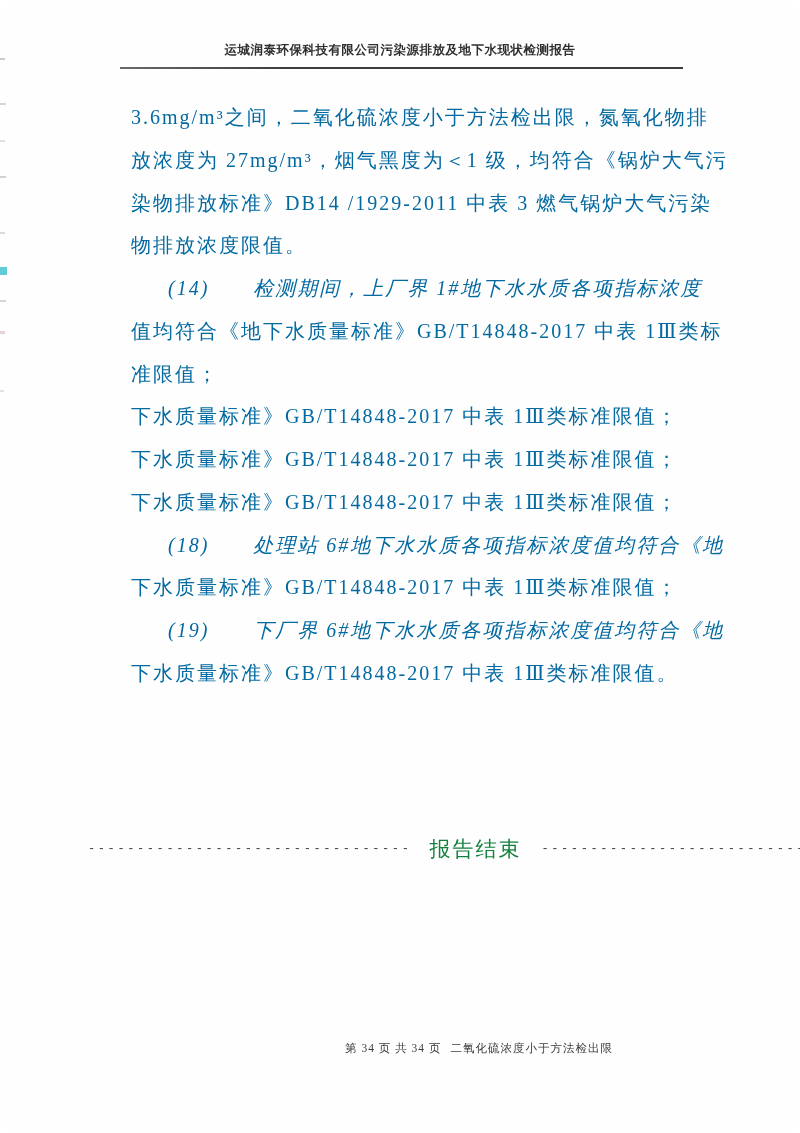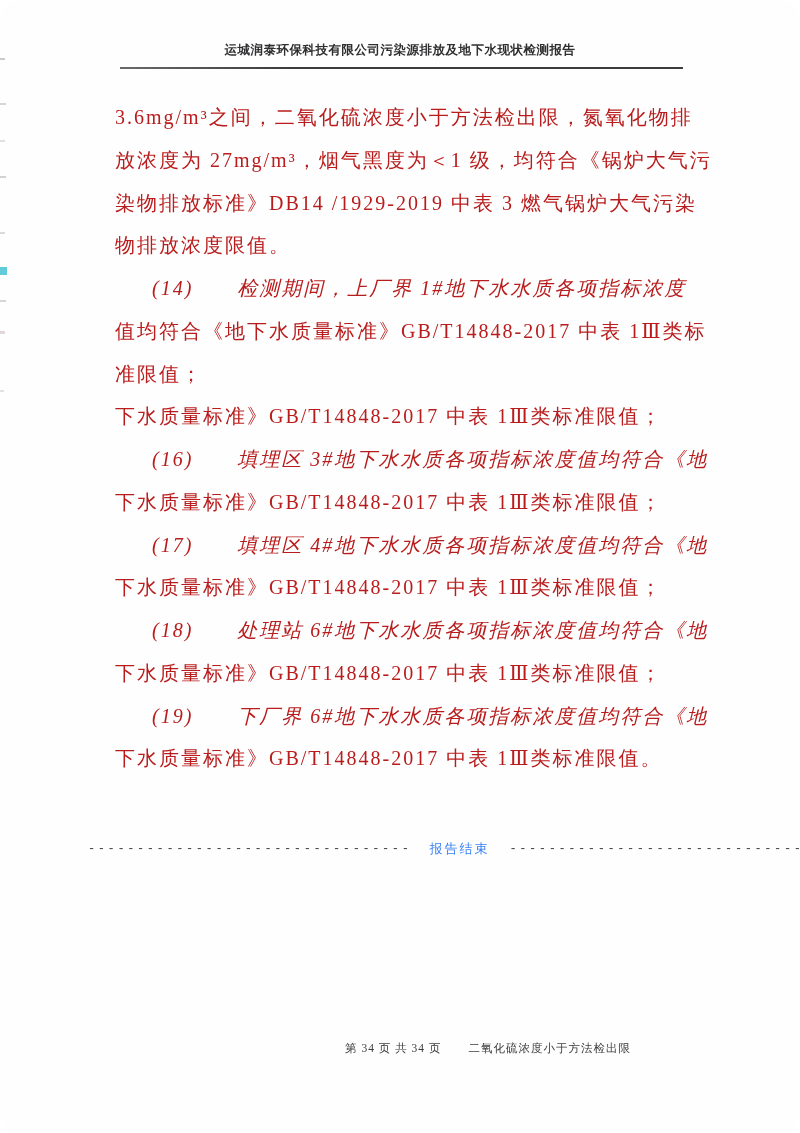--- a/index.html
+++ b/index.html
@@ -18,44 +18,44 @@
     font-size:12.5px; font-weight:700;
     letter-spacing:0.5px;
     color:#2f2f31;
   }
   .header-rule {
     position:absolute; top:67px; left:120px; width:563px; height:2px;
     background:linear-gradient(to right,#6a6a6c,#3c3c3e 30%,#3c3c3e);
   }
   
   .content {
-    position:absolute; top:96px; left:115px; width:572px;
-    color:#b91c1c;
+    position:absolute; top:96px; left:131px; width:572px;
+    color:#0369a1;
     font-size:20px; line-height:42.75px;
     letter-spacing:2px;
   }
   .line { height:42.75px; white-space:pre; overflow:visible; }
   .line.indent { padding-left:37px;font-style:italic; }
   
   .end-row {
     position:absolute; top:837px; left:88px; width:626px; height:24px;
     display:flex; align-items:center;
   }
   .dashes {
     font-family:"Liberation Mono","DejaVu Sans Mono",monospace;
     font-size:12px; letter-spacing:2.6px; color:#3f3f41; white-space:nowrap;
   }
   .end-label {
-    font-size:13px; letter-spacing:2px; color:#3b82f6;
+    font-size:21px; letter-spacing:2px; color:#15803d;
     margin:0 20px 0 18px; white-space:nowrap;
   }
   
   .footer {
     position:absolute; top:1041px; left:345px;
-    display:flex; gap:27px;
+    display:flex; gap:9px;
     font-size:11.5px; letter-spacing:1px; color:#3c3c3e;
     white-space:pre;
   }
   
   .artifact { position:absolute; }
   .a-cyan  { left:0; top:267px; width:7px; height:8px; background:#62cbd8; }
   .a-g1 { left:0; top:58px;  width:5px; height:2px; background:#c9ccce; }
   .a-g2 { left:0; top:103px; width:6px; height:2px; background:#d4d6d8; }
   .a-g3 { left:0; top:140px; width:5px; height:2px; background:#dddfe0; }
   .a-g4 { left:0; top:176px; width:6px; height:2px; background:#cfd2d4; }
@@ -79,37 +79,35 @@
   <div class="artifact a-g7"></div>
   <div class="artifact a-g8"></div>
 
   <div class="header-title">运城润泰环保科技有限公司污染源排放及地下水现状检测报告</div>
   <div class="header-rule"></div>
 
   <div class="content">
     <div>
       <div class="line">3.6mg/m³之间，二氧化硫浓度小于方法检出限，氮氧化物排</div>
       <div class="line">放浓度为 27mg/m³，烟气黑度为＜1 级，均符合《锅炉大气污</div>
-      <div class="line">染物排放标准》DB14 /1929-2019 中表 3 燃气锅炉大气污染</div>
+      <div class="line">染物排放标准》DB14 /1929-2011 中表 3 燃气锅炉大气污染</div>
       <div class="line">物排放浓度限值。</div>
     </div>
     <div>
       <div class="line indent">(14)　　检测期间，上厂界 1#地下水水质各项指标浓度</div>
       <div class="line">值均符合《地下水质量标准》GB/T14848-2017 中表 1Ⅲ类标</div>
       <div class="line">准限值；</div>
     </div>
     <div>
       <div class="line">下水质量标准》GB/T14848-2017 中表 1Ⅲ类标准限值；</div>
     </div>
     <div>
-      <div class="line indent">(16)　　填埋区 3#地下水水质各项指标浓度值均符合《地</div>
       <div class="line">下水质量标准》GB/T14848-2017 中表 1Ⅲ类标准限值；</div>
     </div>
     <div>
-      <div class="line indent">(17)　　填埋区 4#地下水水质各项指标浓度值均符合《地</div>
       <div class="line">下水质量标准》GB/T14848-2017 中表 1Ⅲ类标准限值；</div>
     </div>
     <div>
       <div class="line indent">(18)　　处理站 6#地下水水质各项指标浓度值均符合《地</div>
       <div class="line">下水质量标准》GB/T14848-2017 中表 1Ⅲ类标准限值；</div>
     </div>
     <div>
       <div class="line indent">(19)　　下厂界 6#地下水水质各项指标浓度值均符合《地</div>
       <div class="line">下水质量标准》GB/T14848-2017 中表 1Ⅲ类标准限值。</div>
     </div>

